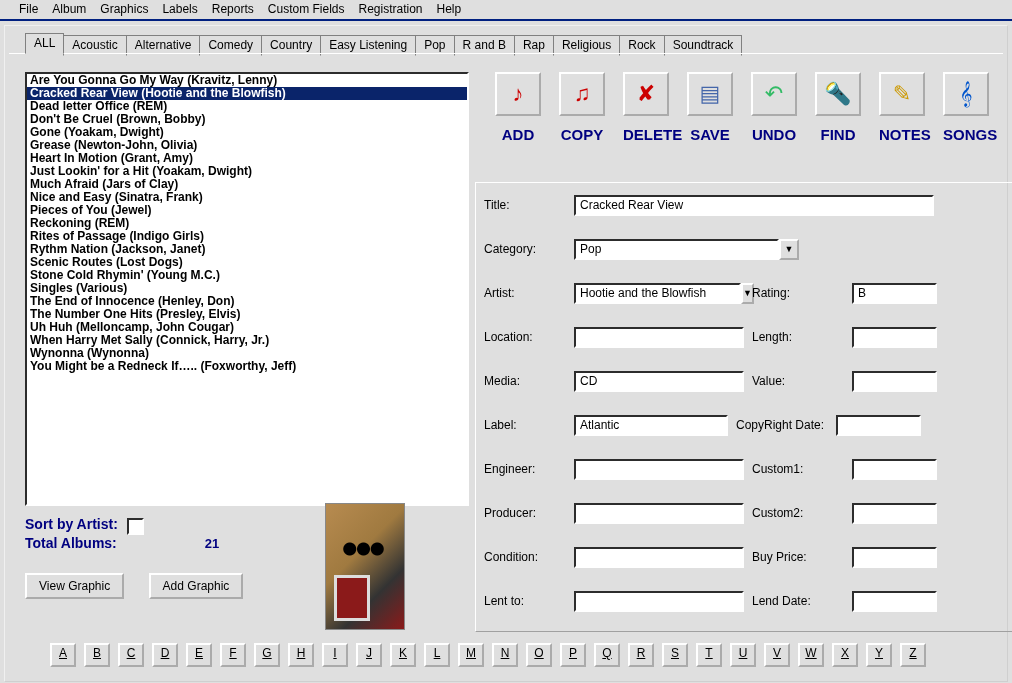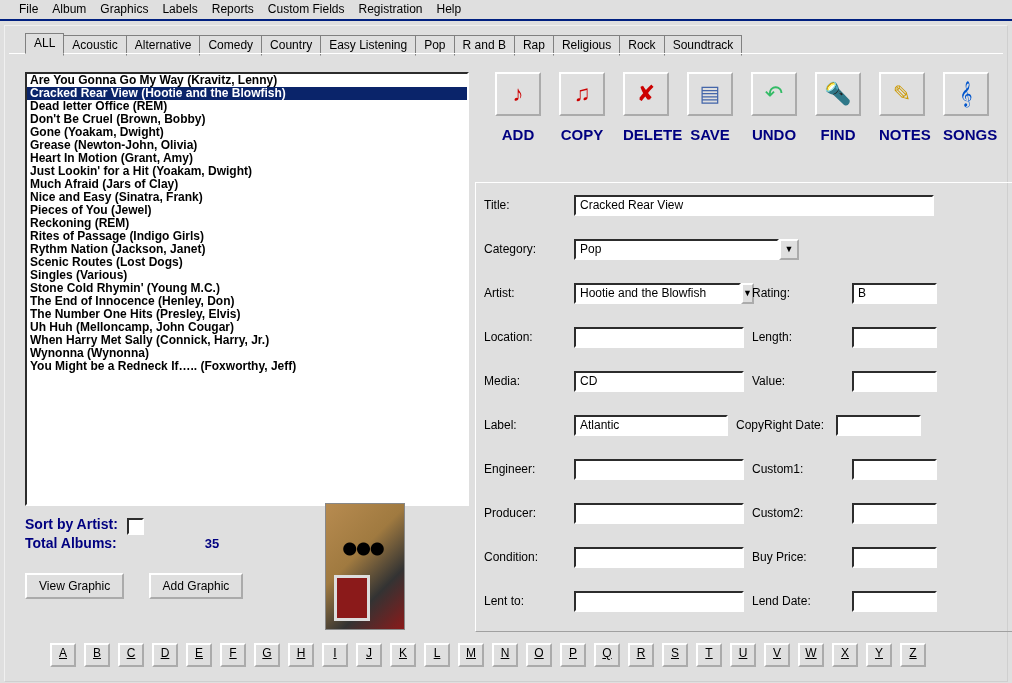--- a/index.html
+++ b/index.html
@@ -63,38 +63,38 @@
       <div>Grease (Newton-John, Olivia)</div>
       <div>Heart In Motion (Grant, Amy)</div>
       <div>Just Lookin' for a Hit (Yoakam, Dwight)</div>
       <div>Much Afraid (Jars of Clay)</div>
       <div>Nice and Easy (Sinatra, Frank)</div>
       <div>Pieces of You (Jewel)</div>
       <div>Reckoning (REM)</div>
       <div>Rites of Passage (Indigo Girls)</div>
       <div>Rythm Nation (Jackson, Janet)</div>
       <div>Scenic Routes (Lost Dogs)</div>
+      <div>Stone Cold Rhymin' (Young M.C.)</div>
       <div>Singles (Various)</div>
-      <div>Stone Cold Rhymin' (Young M.C.)</div>
       <div>The End of Innocence (Henley, Don)</div>
       <div>The Number One Hits (Presley, Elvis)</div>
       <div>Uh Huh (Melloncamp, John Cougar)</div>
       <div>When Harry Met Sally (Connick, Harry, Jr.)</div>
       <div>Wynonna (Wynonna)</div>
       <div>You Might be a Redneck If….. (Foxworthy, Jeff)</div>
     </div>
 
   <div class="left-bottom">
     <div style="">
       <span class="lbl-bold">Sort by Artist:</span>
       &nbsp;&nbsp;<span class="chk"></span>
     </div>
     <div style="margin-bottom:22px;">
       <span class="lbl-bold">Total Albums:</span>
-      <span class="count-val">35</span>
+      <span class="count-val">21</span>
     </div>
     <button class="btn">View Graphic</button>
     &nbsp;&nbsp;&nbsp;&nbsp;&nbsp;&nbsp;
     <button class="btn">Add Graphic</button>
   </div>
 
   <div class="art"></div>
 
   <div class="toolbar" id="toolbar">
       <div class="tool">

